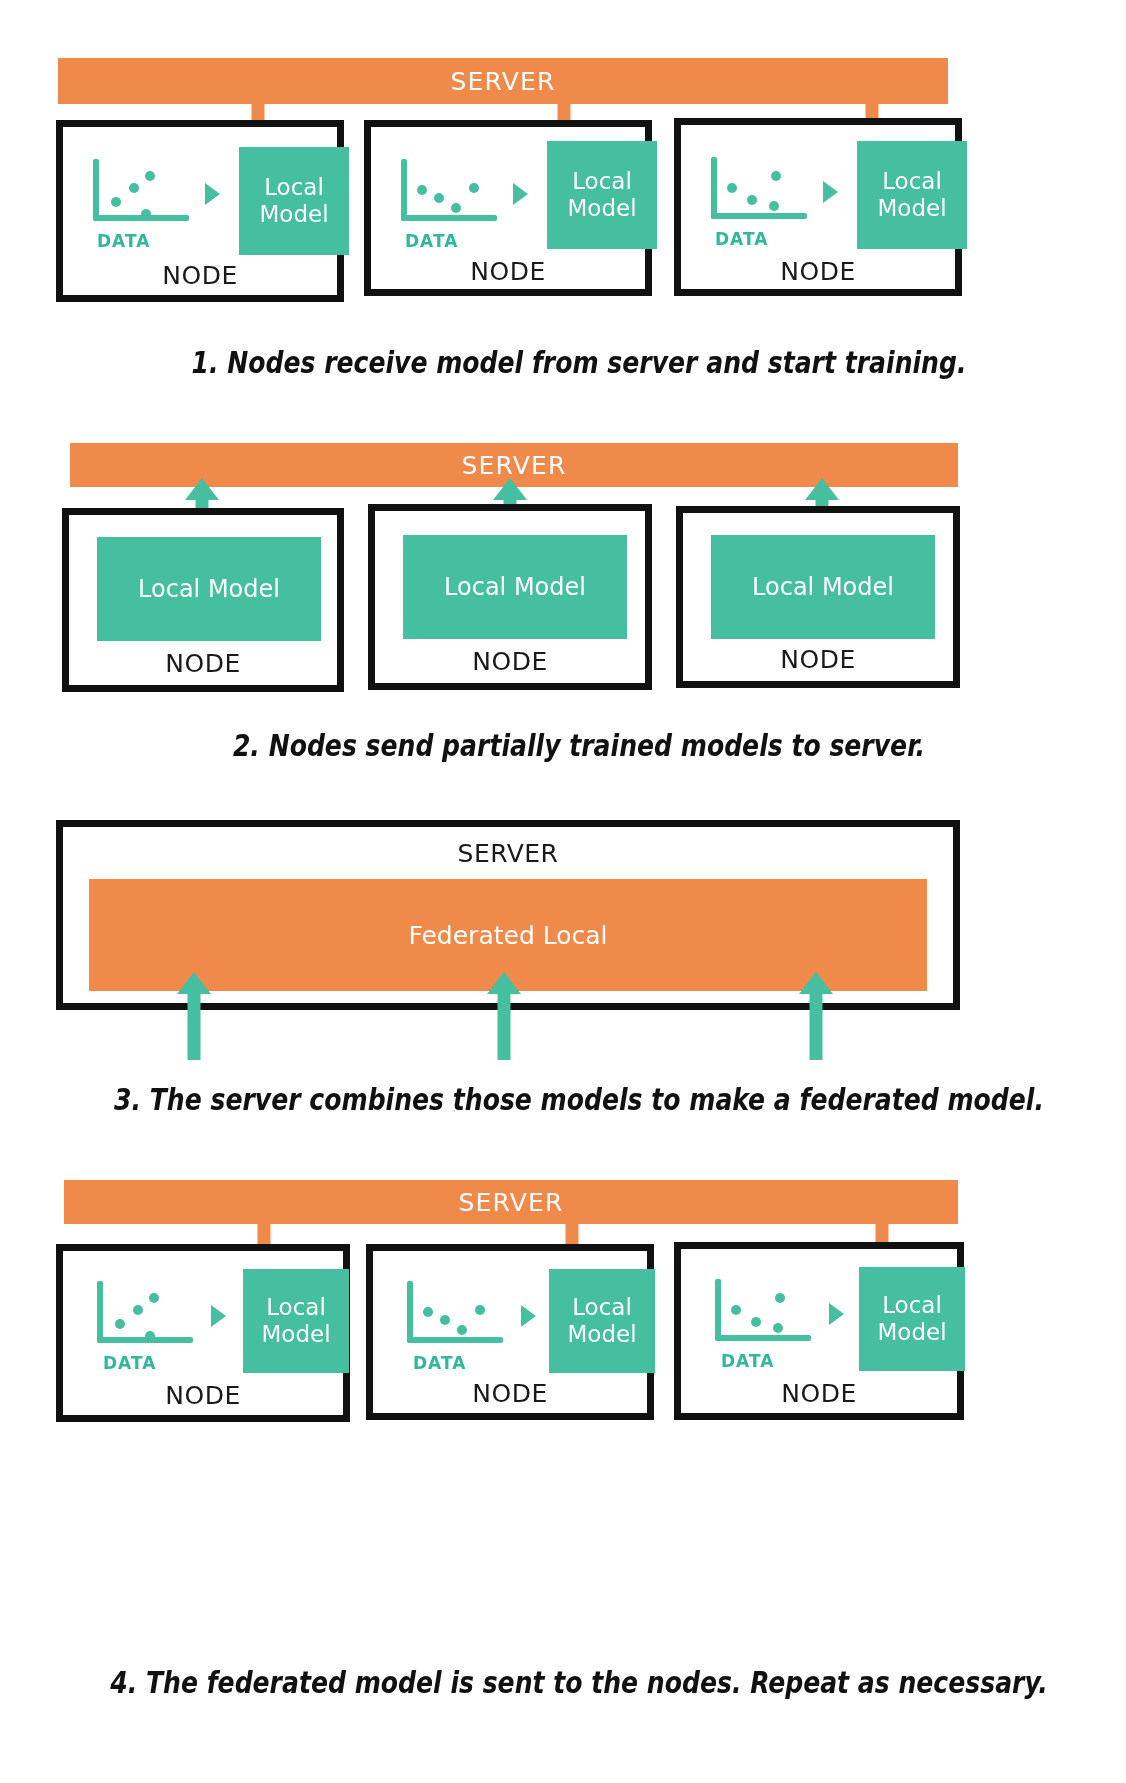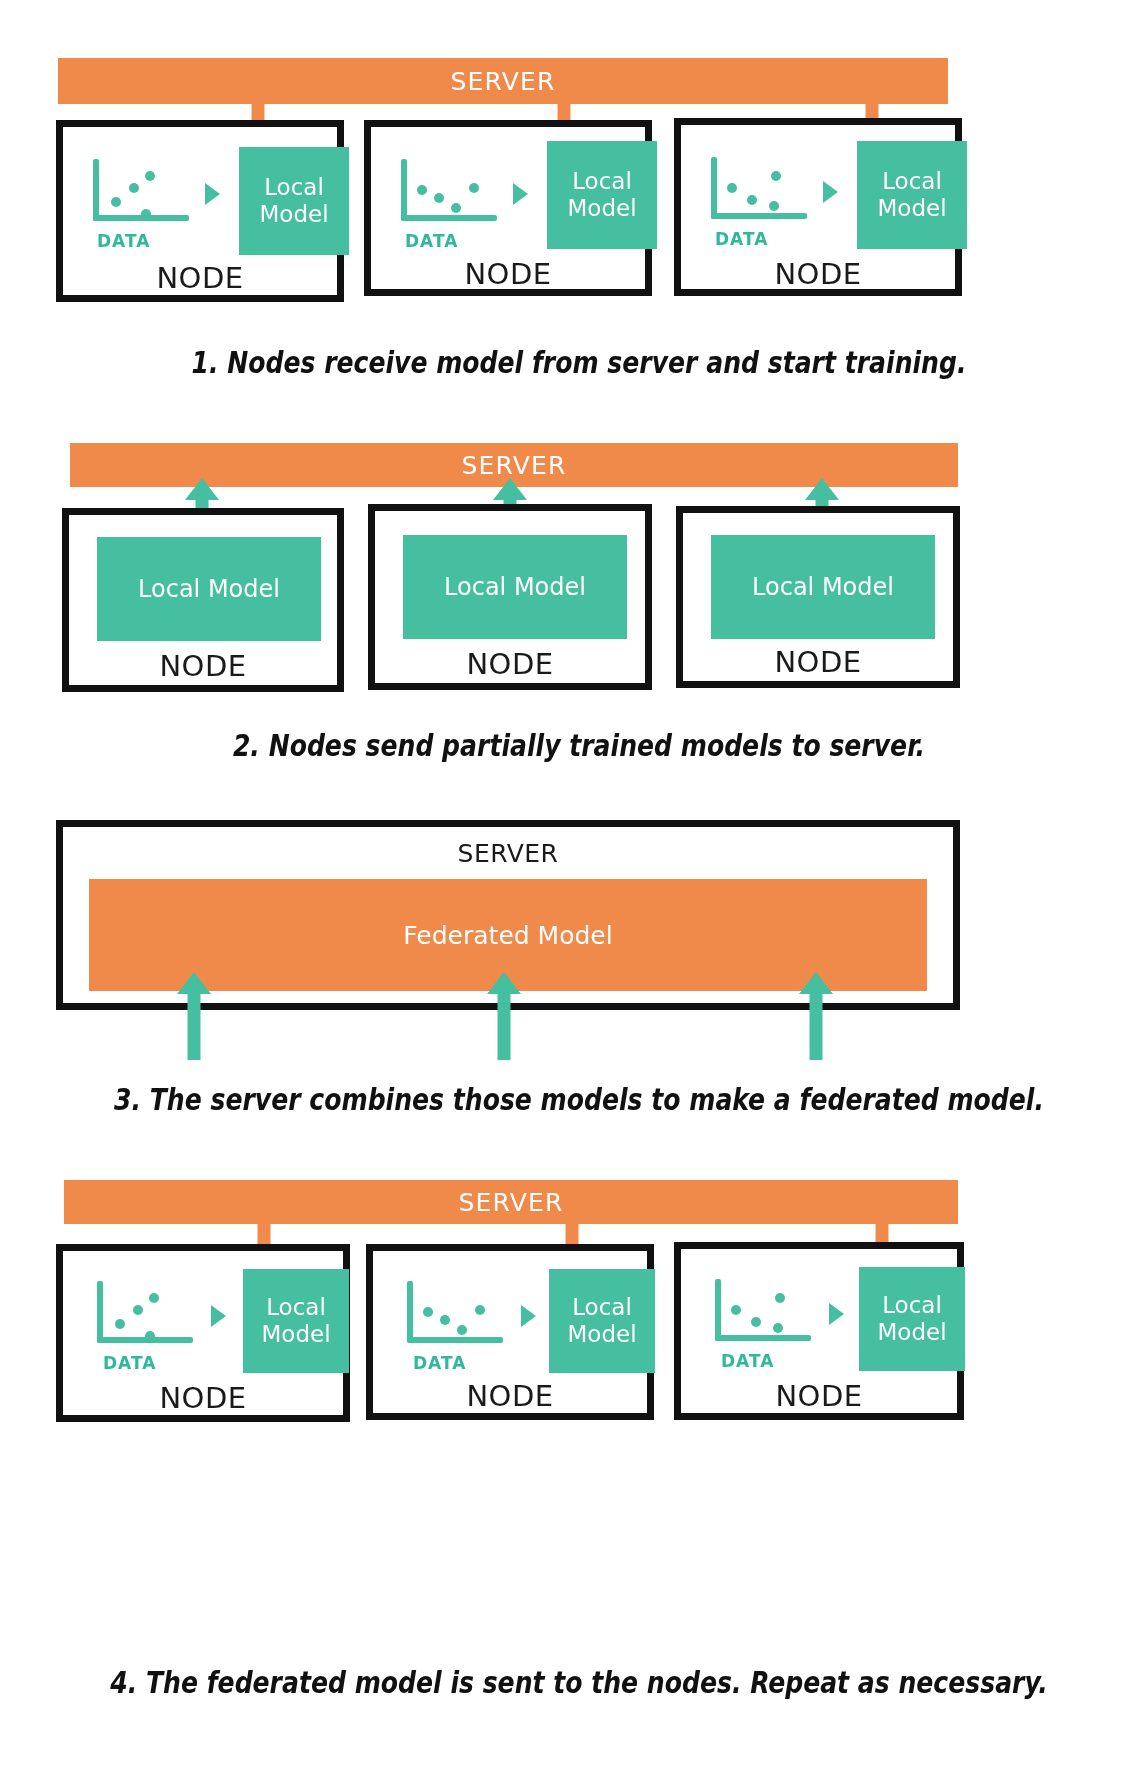--- a/index.html
+++ b/index.html
@@ -27,21 +27,21 @@
 
   .node-box {
     position: absolute;
     border: 7px solid #111111;
     background: #ffffff;
   }
   .node-label {
     position: absolute;
     left: 0; right: 0;
     text-align: center;
-    font-size: 29px;
+    font-size: 25px;
     color: #1a1a1a;
     letter-spacing: .5px;
   }
 
   .model-box {
     position: absolute;
     background: #45BFA0;
     color: #ffffff;
     display: flex; align-items: center; justify-content: center;
     text-align: center;
@@ -221,21 +221,21 @@
       <div class="model-box wide" style="left:28px; top:22px; width:224px; height:104px;">Local Model</div>
       <div class="node-label" style="top:132px;">NODE</div>
     </div>
 
     <div class="caption" style="top:728px;">2. Nodes send partially trained models to server.</div>
   </div>
 
   <div class="panel" style="top:0;height:1260px;">
     <div class="node-box" style="left:40px; top:820px; width:904px; height:190px;">
       <div class="node-label" style="top:12px; font-size:25px;">SERVER</div>
-      <div class="fed-box" style="left:26px; top:52px; width:838px; height:112px;">Federated Model</div>
+      <div class="fed-box" style="left:26px; top:52px; width:838px; height:112px;">Federated Local</div>
     </div>
 
     <div class="arrow-up" style="left:160px; top:972px; width:36px; height:88px;">
       <div class="head"></div>
       <div class="shaft" style="height:72px;"></div>
     </div>
     <div class="arrow-up" style="left:470px; top:972px; width:36px; height:88px;">
       <div class="head"></div>
       <div class="shaft" style="height:72px;"></div>
     </div>

